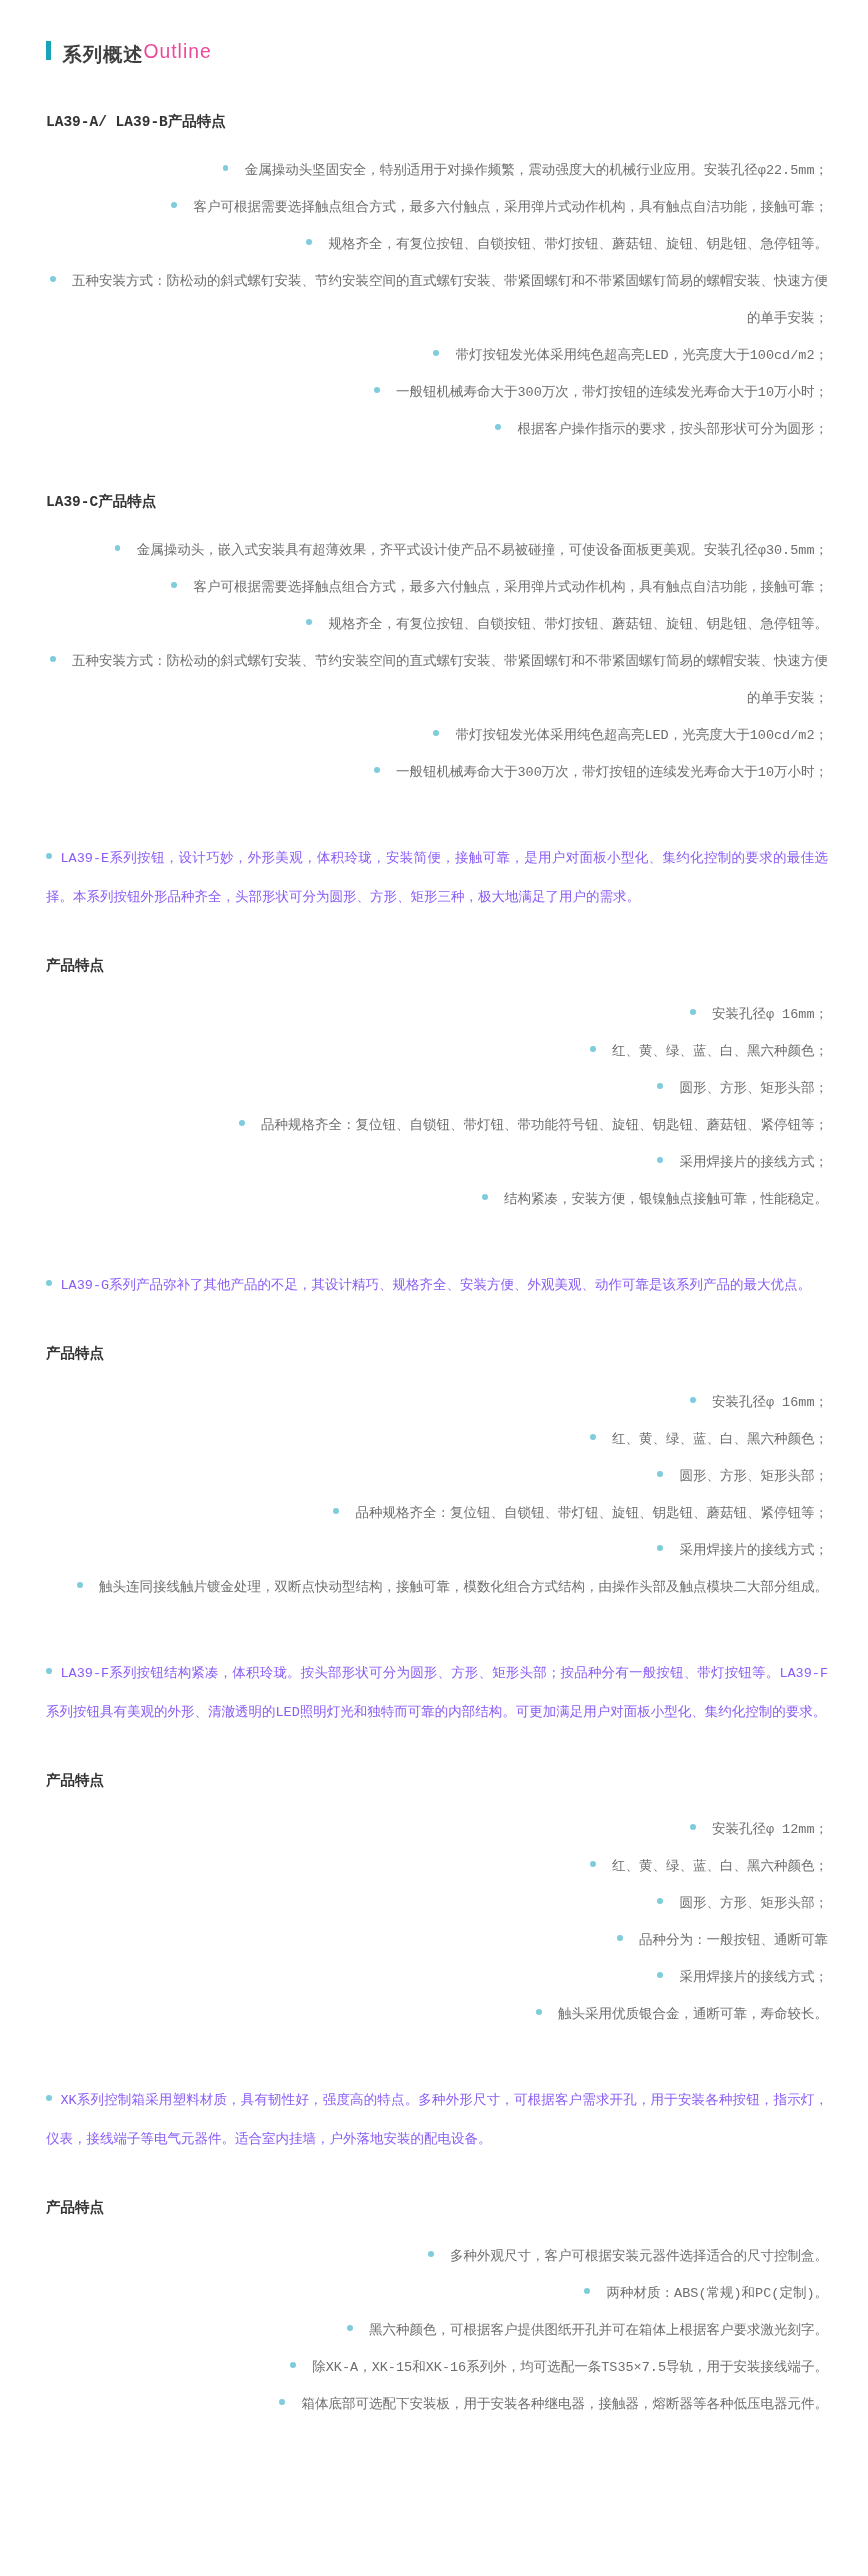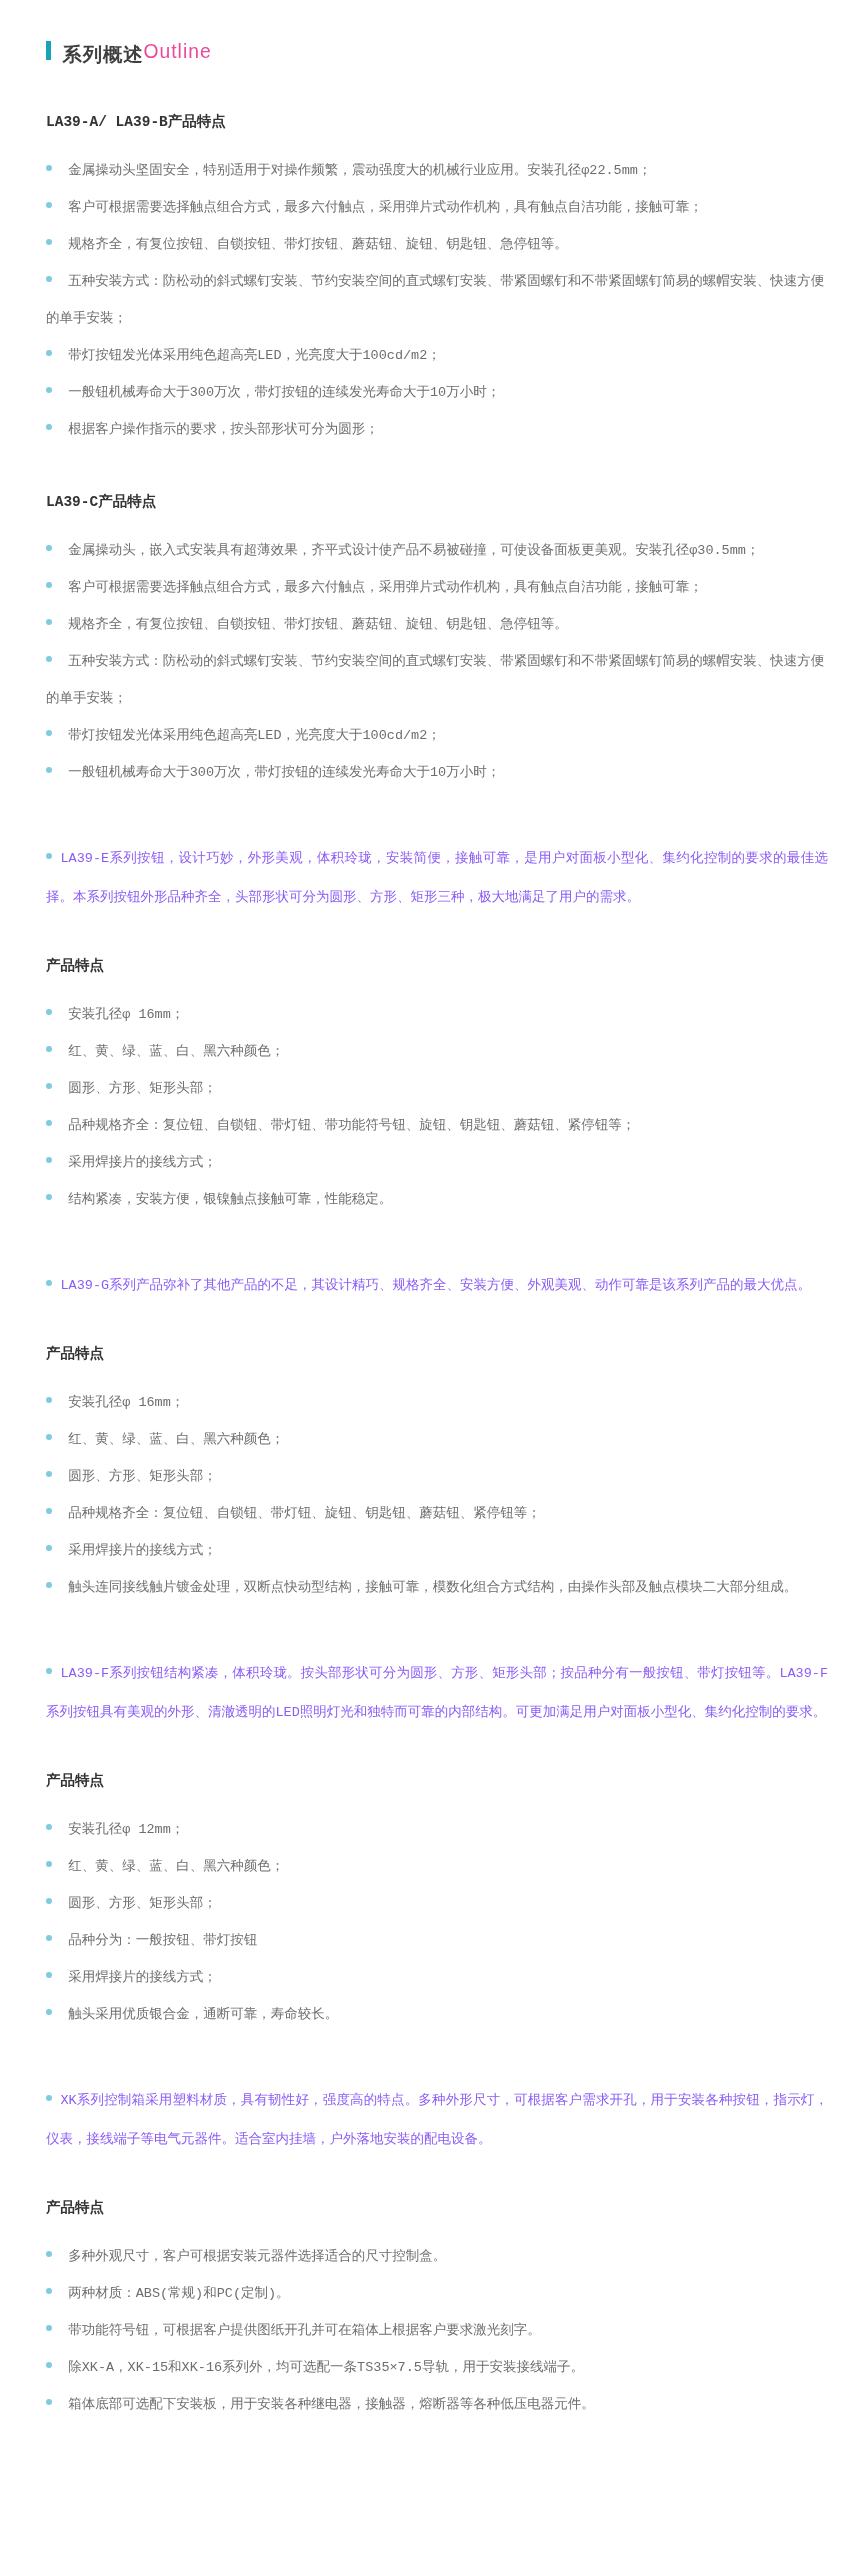--- a/index.html
+++ b/index.html
@@ -59,20 +59,21 @@
     color: #8b5cf6;
     font-size: 13.5px;
     line-height: 39px;
     text-align: justify;
   }
   .sec-intro .dot { margin-right: 8.7px; }
   .bullet-list {
     margin: 21px 0 0;
     padding: 0;
     list-style: none;
+    text-align: right;
   }
   .bullet-item {
     color: #6e6e6e;
     font-size: 13.5px;
     line-height: 37px;
   }
   .dot {
     display: inline-block;
     width: 5.8px; height: 5.8px;
     border-radius: 50%;
@@ -140,31 +141,31 @@
           <li class="bullet-item"><span class="dot"></span><span>触头连同接线触片镀金处理，双断点快动型结构，接触可靠，模数化组合方式结构，由操作头部及触点模块二大部分组成。</span></li>
         </ul>
       </section>
       <section class="product-section">
         <p class="sec-intro"><span class="dot"></span><span>LA39-F系列按钮结构紧凑，体积玲珑。按头部形状可分为圆形、方形、矩形头部；按品种分有一般按钮、带灯按钮等。LA39-F系列按钮具有美观的外形、清澈透明的LED照明灯光和独特而可靠的内部结构。可更加满足用户对面板小型化、集约化控制的要求。</span></p>
         <h3 class="sec-heading" style="margin-top: 39px;">产品特点</h3>
         <ul class="bullet-list">
           <li class="bullet-item"><span class="dot"></span><span>安装孔径φ 12mm；</span></li>
           <li class="bullet-item"><span class="dot"></span><span>红、黄、绿、蓝、白、黑六种颜色；</span></li>
           <li class="bullet-item"><span class="dot"></span><span>圆形、方形、矩形头部；</span></li>
-          <li class="bullet-item"><span class="dot"></span><span>品种分为：一般按钮、带灯按钮</span></li>
+          <li class="bullet-item"><span class="dot"></span><span>品种分为：一般按钮、通断可靠</span></li>
           <li class="bullet-item"><span class="dot"></span><span>采用焊接片的接线方式；</span></li>
           <li class="bullet-item"><span class="dot"></span><span>触头采用优质银合金，通断可靠，寿命较长。</span></li>
         </ul>
       </section>
       <section class="product-section">
         <p class="sec-intro"><span class="dot"></span><span>XK系列控制箱采用塑料材质，具有韧性好，强度高的特点。多种外形尺寸，可根据客户需求开孔，用于安装各种按钮，指示灯，仪表，接线端子等电气元器件。适合室内挂墙，户外落地安装的配电设备。</span></p>
         <h3 class="sec-heading" style="margin-top: 39px;">产品特点</h3>
         <ul class="bullet-list">
           <li class="bullet-item"><span class="dot"></span><span>多种外观尺寸，客户可根据安装元器件选择适合的尺寸控制盒。</span></li>
           <li class="bullet-item"><span class="dot"></span><span>两种材质：ABS(常规)和PC(定制)。</span></li>
-          <li class="bullet-item"><span class="dot"></span><span>带功能符号钮，可根据客户提供图纸开孔并可在箱体上根据客户要求激光刻字。</span></li>
+          <li class="bullet-item"><span class="dot"></span><span>黑六种颜色，可根据客户提供图纸开孔并可在箱体上根据客户要求激光刻字。</span></li>
           <li class="bullet-item"><span class="dot"></span><span>除XK-A，XK-15和XK-16系列外，均可选配一条TS35×7.5导轨，用于安装接线端子。</span></li>
           <li class="bullet-item"><span class="dot"></span><span>箱体底部可选配下安装板，用于安装各种继电器，接触器，熔断器等各种低压电器元件。</span></li>
         </ul>
       </section>
     </div>
 </div>
 
 
 </body></html>

